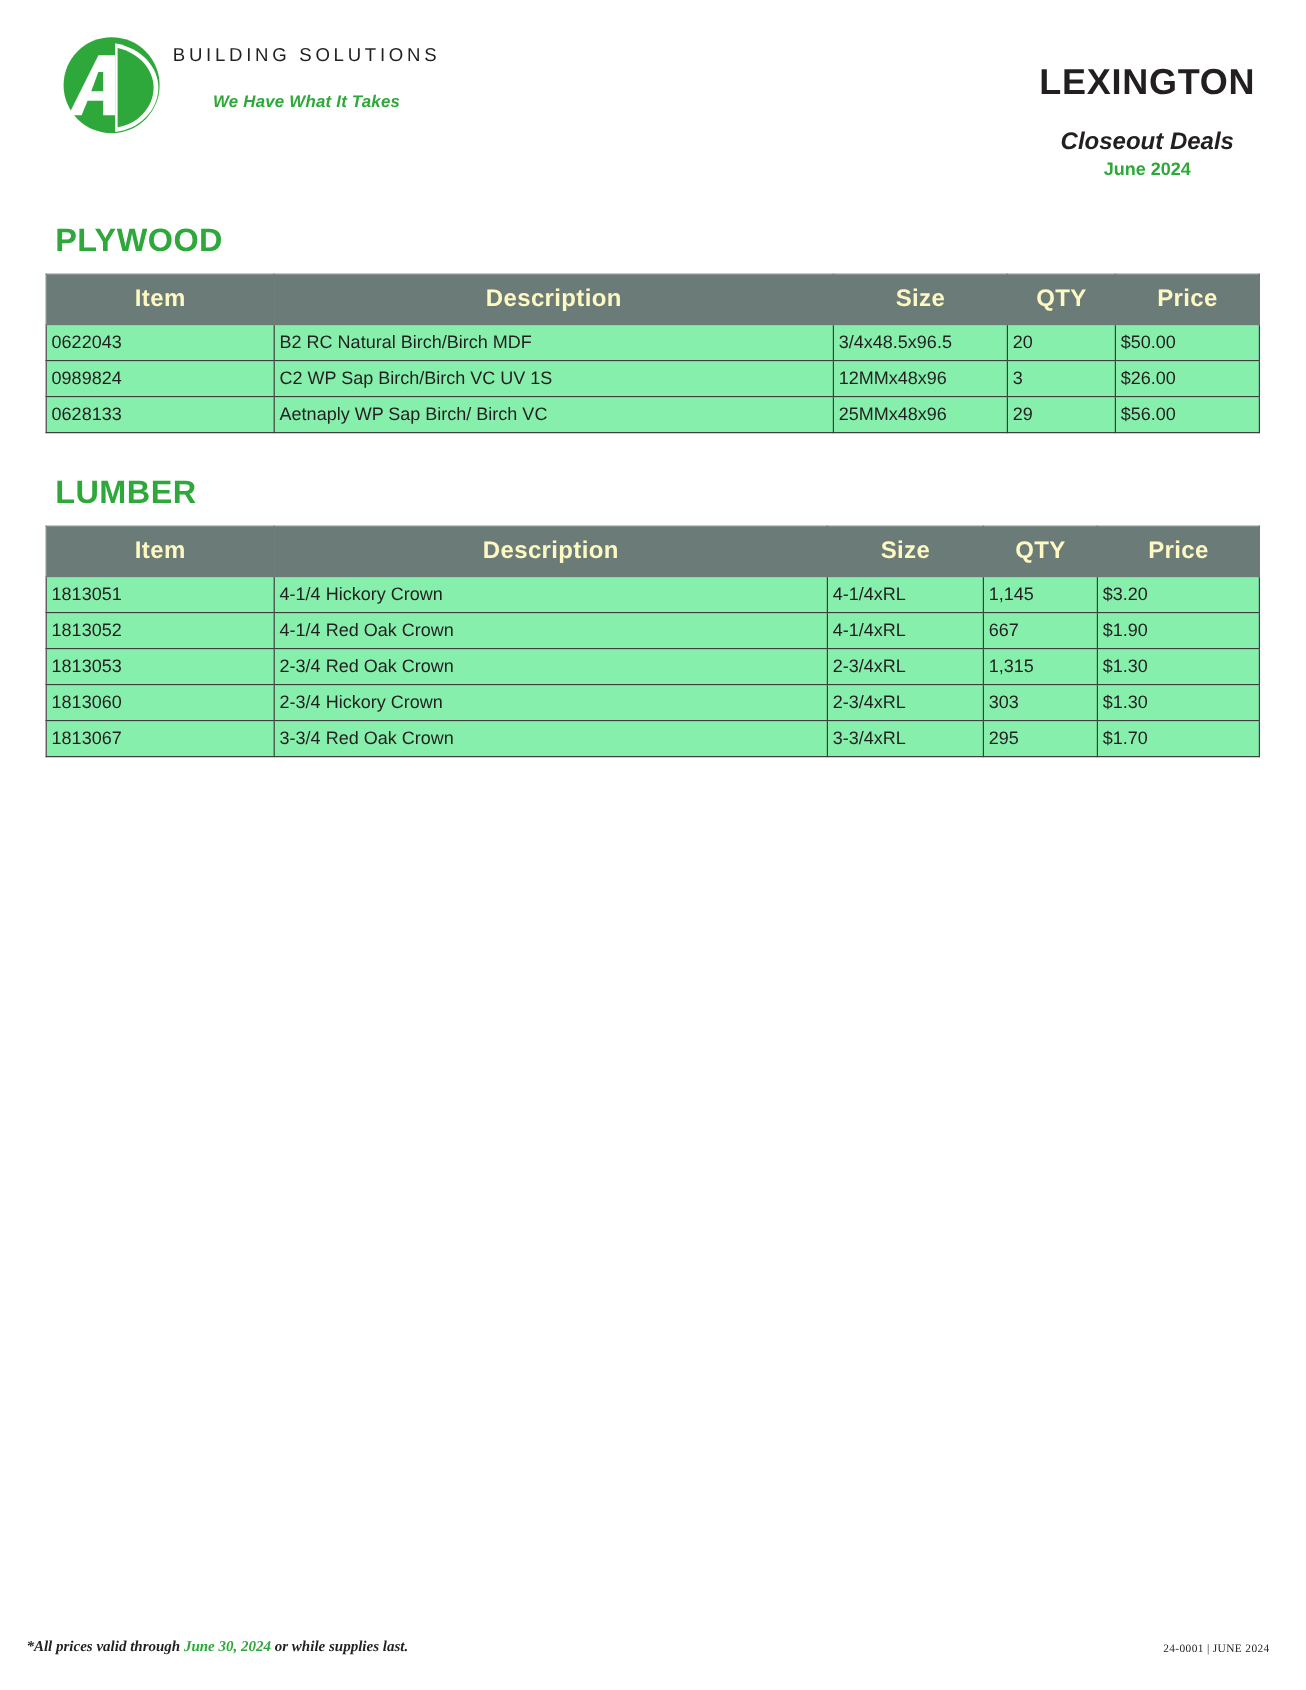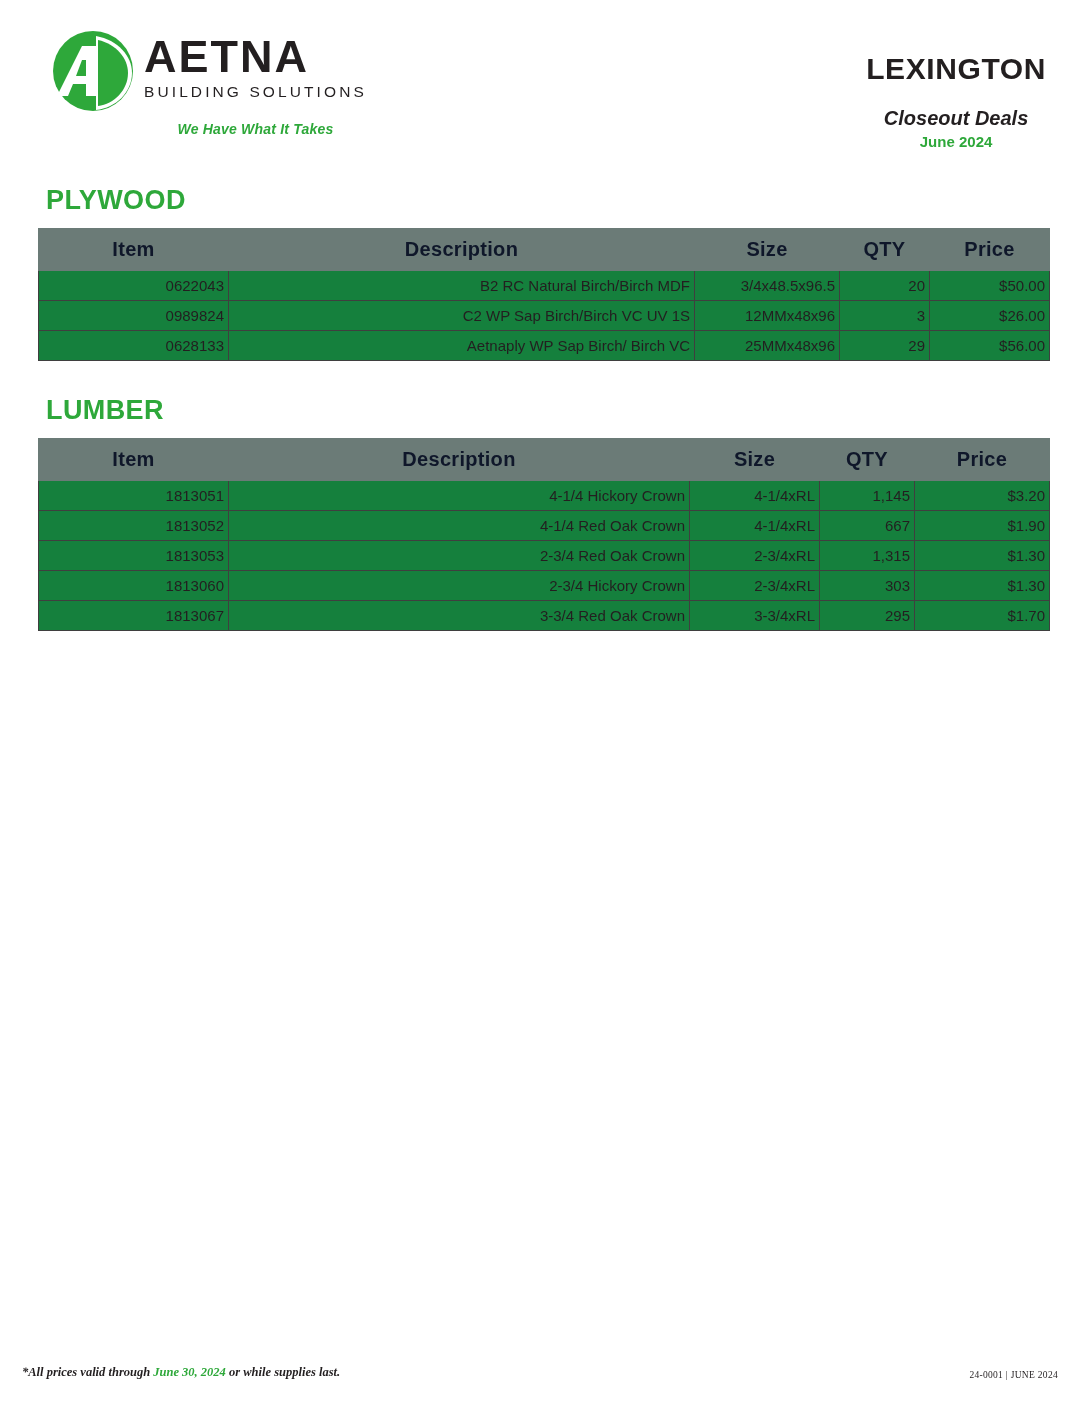--- a/index.html
+++ b/index.html
@@ -111,35 +111,35 @@
     padding-left: 8px;
     margin-bottom: 12px;
   }
   table {
     border-collapse: collapse;
     width: 100%;
     table-layout: fixed;
   }
   thead th {
     background: #6b7b77;
-    color: #0f172a;
+    color: #fef9c3;
     font-size: 20px;
     font-weight: bold;
     padding: 9px 4px;
     text-align: center;
     border: 1px solid #6b7b77;
     letter-spacing: 0.3px;
   }
   tbody td {
     font-size: 15px;
-    text-align: right;
+    text-align: left;
     padding: 6px 4px;
     border: 1px solid #3f3f3f;
     color: #231f20;
-    background: #15803d;
+    background: #86efac;
   }
   .col-item    { width: 190px; }
   .col-desc    { width: auto; }
   .col-size    { width: 145px; }
   .col-qty     { width: 90px; }
   .col-price   { width: 120px; }
 
   
   .tbl-lumber .col-item  { width: 190px; }
   .tbl-lumber .col-size  { width: 130px; }
@@ -187,21 +187,20 @@
         <svg width="82" height="82" viewBox="0 0 82 82" xmlns="http://www.w3.org/2000/svg">
           <circle cx="41" cy="41" r="40" fill="#2ea83a"></circle>
           <path d="M41 1 A40 40 0 0 1 41 81 Z" fill="#ffffff" opacity="0"></path>
           <path d="M44 6 C66 10 80 26 80 43 C80 62 64 78 44 80 L44 6 Z" fill="#ffffff"></path>
           <path d="M46 10 C64 14 76 28 76 43 C76 60 62 74 46 76 L46 10 Z" fill="#2ea83a"></path>
           <path d="M30 16 L44 16 L44 66 L34 66 L34 54 L21 54 L16 66 L5 66 Z" fill="#ffffff"></path>
           <path d="M30 30 L24 46 L34 46 L34 30 Z" fill="#2ea83a"></path>
         </svg>
       </div>
       <div class="logo-text">
-        <div class="logo-aetna">AETNA</div>
         <div class="logo-sub">BUILDING SOLUTIONS</div>
         <div class="logo-tag">We Have What It Takes</div>
       </div>
     </div>
 
     <div class="header-right">
       <div class="branch-name">LEXINGTON</div>
       <div class="closeout">Closeout Deals</div>
       <div class="month">June 2024</div>
     </div>

